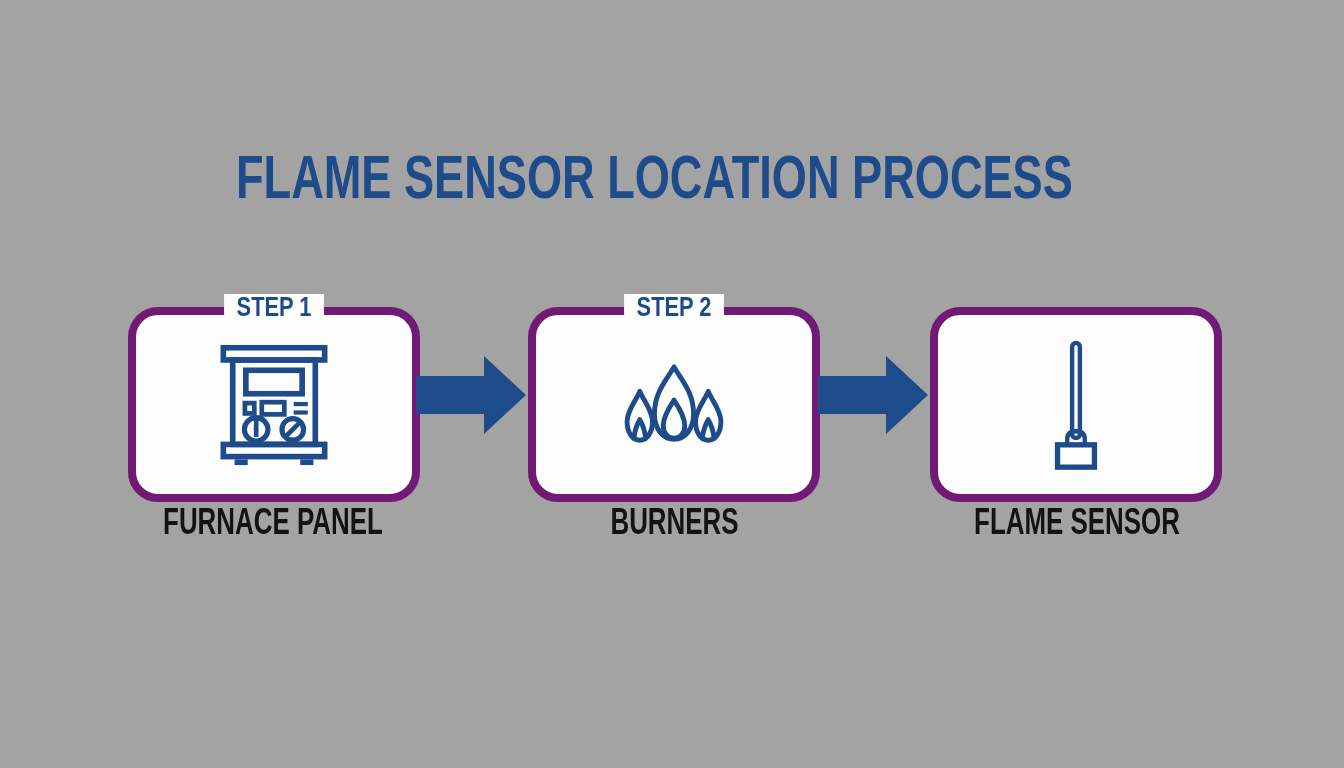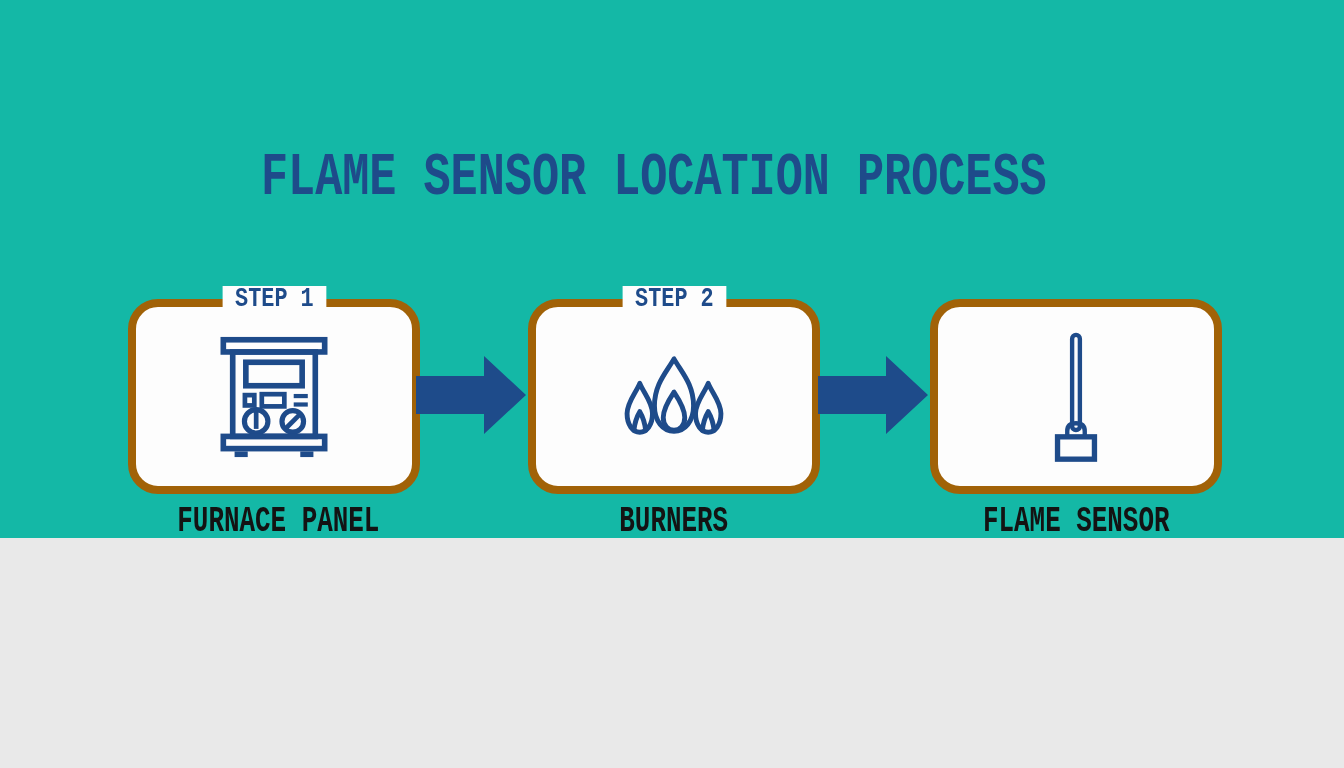--- a/index.html
+++ b/index.html
@@ -4,24 +4,23 @@
 <style>
   html, body {
     margin: 0;
     padding: 0;
     background: #e9e9e9;
     font-family: "Liberation Sans", sans-serif;
   }
   #canvas {
     position: relative;
     width: 1344px;
-    height: 538px;
-    background: #14b8a6;
+    height: 768px;
+    background: #a3a3a3;
     overflow: hidden;
-    font-family: Liberation Mono, monospace;
   }
   
   .title {
     position: absolute;
     left: 0;
     top: 147px;
     width: 1308px;
     text-align: center;
     white-space: nowrap;
   }
@@ -31,24 +30,24 @@
     transform-origin: center;
     font-size: 61px;
     line-height: 61px;
     font-weight: 700;
     letter-spacing: 0px;
     color: #1e4b8a;
   }
   
   .step-box {
     position: absolute;
-    top: 299px;
+    top: 307px;
     width: 292px;
     height: 195px;
-    border: 8px solid #a16207;
+    border: 8px solid #701a75;
     border-radius: 30px;
     box-sizing: border-box;
     background: #fdfdfd;
   }
   .step-box.b1 { left: 128px; }
   .step-box.b2 { left: 528px; }
   .step-box.b3 { left: 930px; }
   .step-tab {
     position: absolute;
     left: 0;
@@ -79,21 +78,21 @@
     justify-content: center;
   }
   
   .caption {
     position: absolute;
     top: 503px;
     width: 292px;
     text-align: center;
     white-space: nowrap;
   }
-  .caption.c1 { left: 132px; }
+  .caption.c1 { left: 116px; }
   .caption.c2 { left: 528px; }
   .caption.c3 { left: 930px; }
   .caption span {
     display: inline-block;
     transform: scaleX(0.70);
     transform-origin: center;
     font-size: 37px;
     line-height: 37px;
     font-weight: 700;
     color: #131313;

